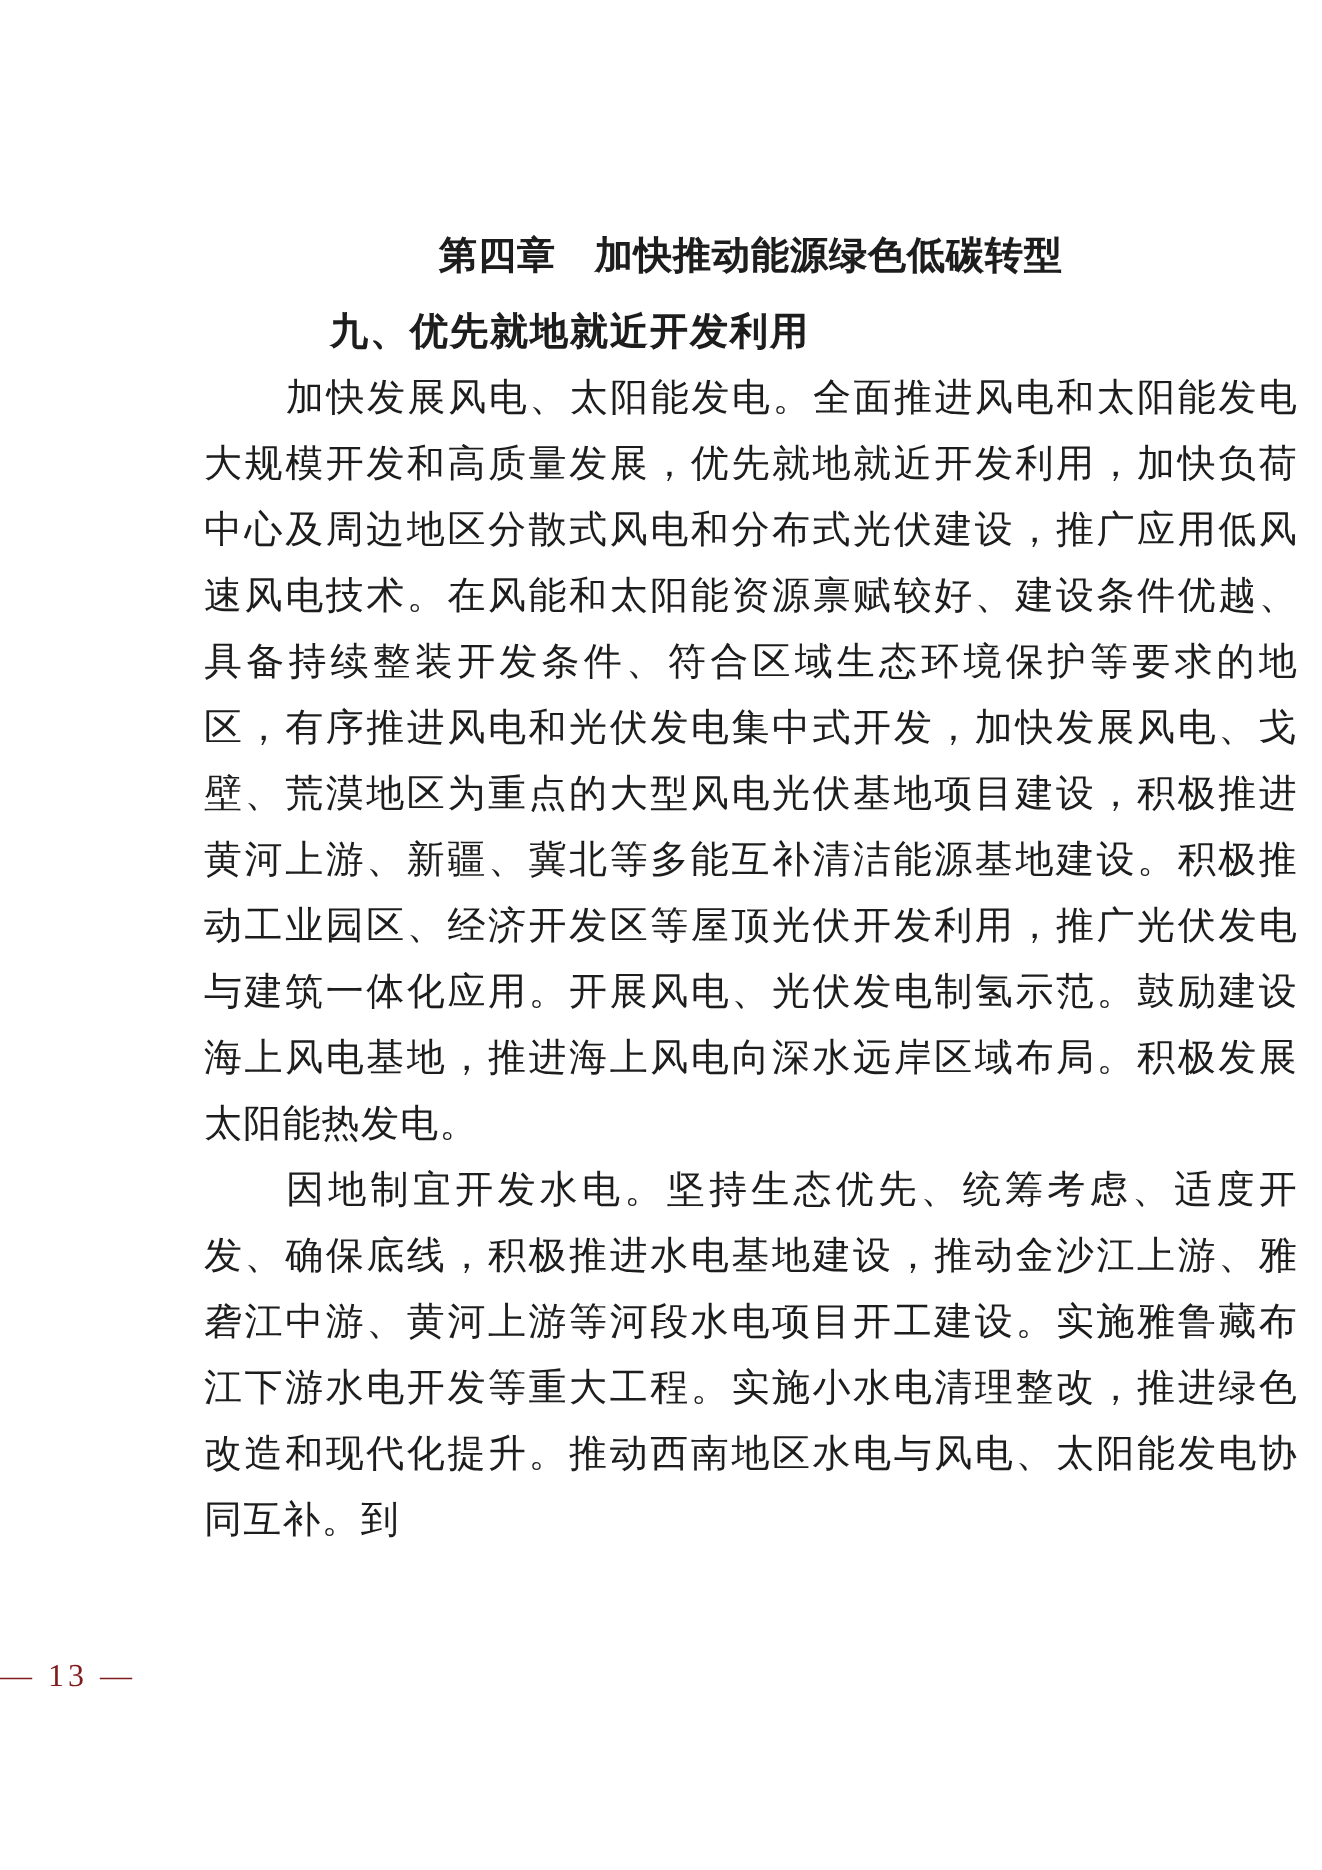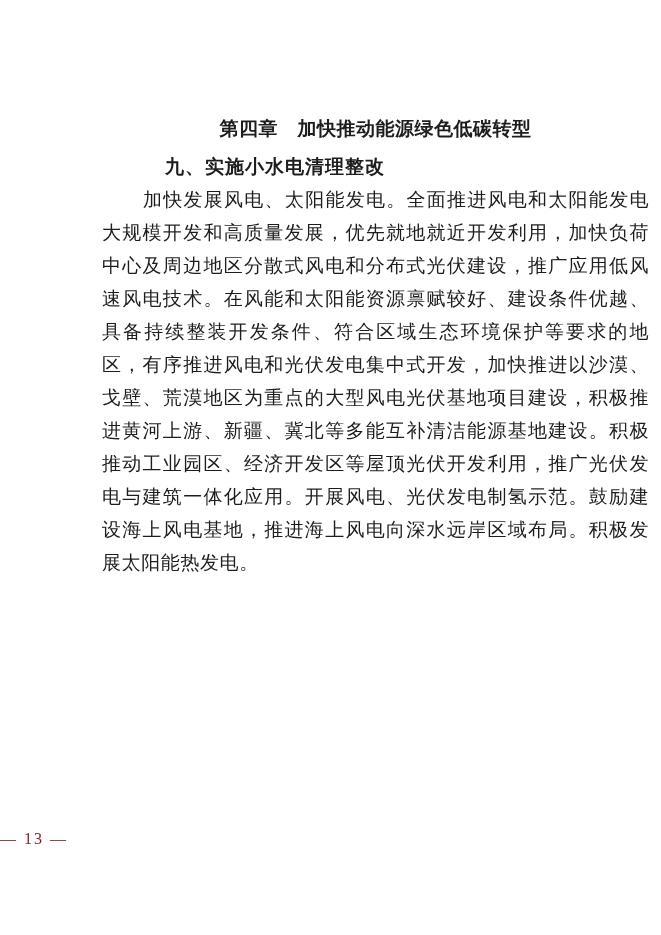--- a/index.html
+++ b/index.html
@@ -61,21 +61,22 @@
 </style>
 </head>
 <body>
 
 <div class="page">
   <div class="content">
 
     <h1 class="chapter-title">第四章　加快推动能源绿色低碳转型</h1>
 
 
-    <h2 class="section-heading">九、实施小水电清理整改</h2>
+    <h2 class="section-heading">九、优先就地就近开发利用</h2>
 
-    <p class="body-para"><span class="lead">加快发展风电、太阳能发电。</span><span>全面推进风电和太阳能发电大规模开发和高质量发展，优先就地就近开发利用，加快负荷中心及周边地区分散式风电和分布式光伏建设，推广应用低风速风电技术。在风能和太阳能资源禀赋较好、建设条件优越、具备持续整装开发条件、符合区域生态环境保护等要求的地区，有序推进风电和光伏发电集中式开发，加快推进以沙漠、戈壁、荒漠地区为重点的大型风电光伏基地项目建设，积极推进黄河上游、新疆、冀北等多能互补清洁能源基地建设。积极推动工业园区、经济开发区等屋顶光伏开发利用，推广光伏发电与建筑一体化应用。开展风电、光伏发电制氢示范。鼓励建设海上风电基地，推进海上风电向深水远岸区域布局。积极发展太阳能热发电。</span></p>
+    <p class="body-para"><span class="lead">加快发展风电、太阳能发电。</span><span>全面推进风电和太阳能发电大规模开发和高质量发展，优先就地就近开发利用，加快负荷中心及周边地区分散式风电和分布式光伏建设，推广应用低风速风电技术。在风能和太阳能资源禀赋较好、建设条件优越、具备持续整装开发条件、符合区域生态环境保护等要求的地区，有序推进风电和光伏发电集中式开发，加快发展风电、戈壁、荒漠地区为重点的大型风电光伏基地项目建设，积极推进黄河上游、新疆、冀北等多能互补清洁能源基地建设。积极推动工业园区、经济开发区等屋顶光伏开发利用，推广光伏发电与建筑一体化应用。开展风电、光伏发电制氢示范。鼓励建设海上风电基地，推进海上风电向深水远岸区域布局。积极发展太阳能热发电。</span></p>
 
+    <p class="body-para"><span class="lead">因地制宜开发水电。</span><span>坚持生态优先、统筹考虑、适度开发、确保底线，积极推进水电基地建设，推动金沙江上游、雅砻江中游、黄河上游等河段水电项目开工建设。实施雅鲁藏布江下游水电开发等重大工程。实施小水电清理整改，推进绿色改造和现代化提升。推动西南地区水电与风电、太阳能发电协同互补。到</span></p>
 
   </div>
 
   <div class="page-number">— 13 —</div>
 </div>
 
 </body></html>

